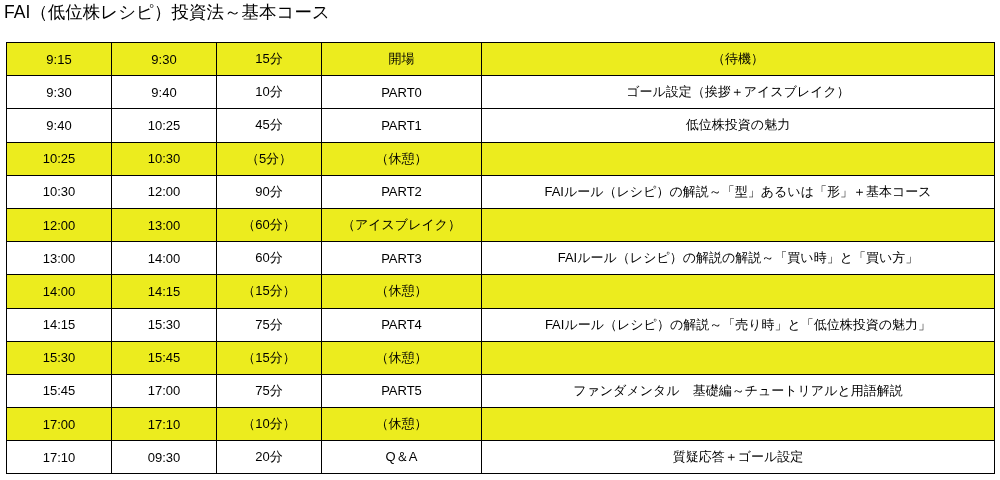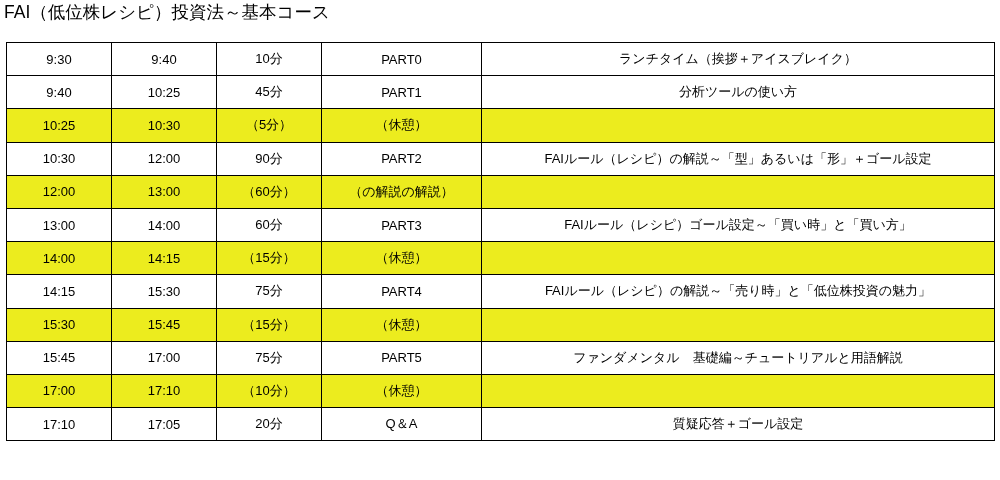--- a/index.html
+++ b/index.html
@@ -77,61 +77,68 @@
   <div class="schedule-wrap">
     <table class="schedule">
       <colgroup>
         <col class="c-start">
         <col class="c-end">
         <col class="c-dur">
         <col class="c-part">
         <col class="c-desc">
       </colgroup>
       <tbody>
+          <tr class="highlight">
+            <td>9:15</td>
+            <td>9:30</td>
+            <td>15分</td>
+            <td>開場</td>
+            <td class="desc">（待機）</td>
+          </tr>
           <tr class="plain">
             <td>9:30</td>
             <td>9:40</td>
             <td>10分</td>
             <td>PART0</td>
-            <td class="desc">ランチタイム（挨拶＋アイスブレイク）</td>
+            <td class="desc">ゴール設定（挨拶＋アイスブレイク）</td>
           </tr>
           <tr class="plain">
             <td>9:40</td>
             <td>10:25</td>
             <td>45分</td>
             <td>PART1</td>
-            <td class="desc">分析ツールの使い方</td>
+            <td class="desc">低位株投資の魅力</td>
           </tr>
           <tr class="highlight">
             <td>10:25</td>
             <td>10:30</td>
             <td>（5分）</td>
             <td>（休憩）</td>
             <td class="desc"></td>
           </tr>
           <tr class="plain">
             <td>10:30</td>
             <td>12:00</td>
             <td>90分</td>
             <td>PART2</td>
-            <td class="desc">FAIルール（レシピ）の解説～「型」あるいは「形」＋ゴール設定</td>
+            <td class="desc">FAIルール（レシピ）の解説～「型」あるいは「形」＋基本コース</td>
           </tr>
           <tr class="highlight">
             <td>12:00</td>
             <td>13:00</td>
             <td>（60分）</td>
-            <td>（の解説の解説）</td>
+            <td>（アイスブレイク）</td>
             <td class="desc"></td>
           </tr>
           <tr class="plain">
             <td>13:00</td>
             <td>14:00</td>
             <td>60分</td>
             <td>PART3</td>
-            <td class="desc">FAIルール（レシピ）ゴール設定～「買い時」と「買い方」</td>
+            <td class="desc">FAIルール（レシピ）の解説の解説～「買い時」と「買い方」</td>
           </tr>
           <tr class="highlight">
             <td>14:00</td>
             <td>14:15</td>
             <td>（15分）</td>
             <td>（休憩）</td>
             <td class="desc"></td>
           </tr>
           <tr class="plain">
             <td>14:15</td>
@@ -156,21 +163,21 @@
           </tr>
           <tr class="highlight">
             <td>17:00</td>
             <td>17:10</td>
             <td>（10分）</td>
             <td>（休憩）</td>
             <td class="desc"></td>
           </tr>
           <tr class="plain">
             <td>17:10</td>
-            <td>17:05</td>
+            <td>09:30</td>
             <td>20分</td>
             <td>Q＆A</td>
             <td class="desc">質疑応答＋ゴール設定</td>
           </tr>
         </tbody>
     </table>
   </div>
 
 </div>
 

